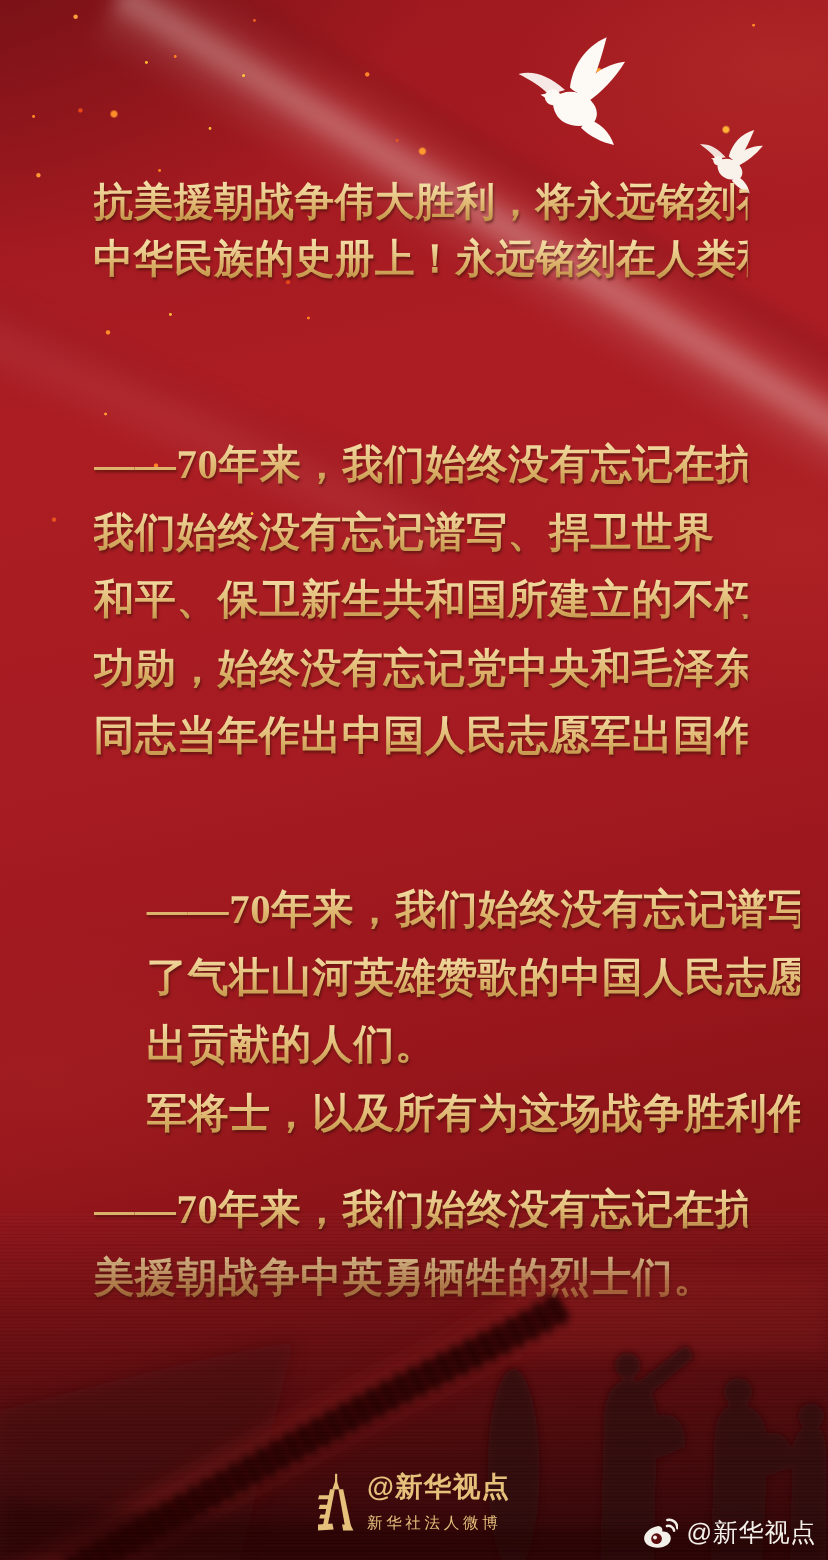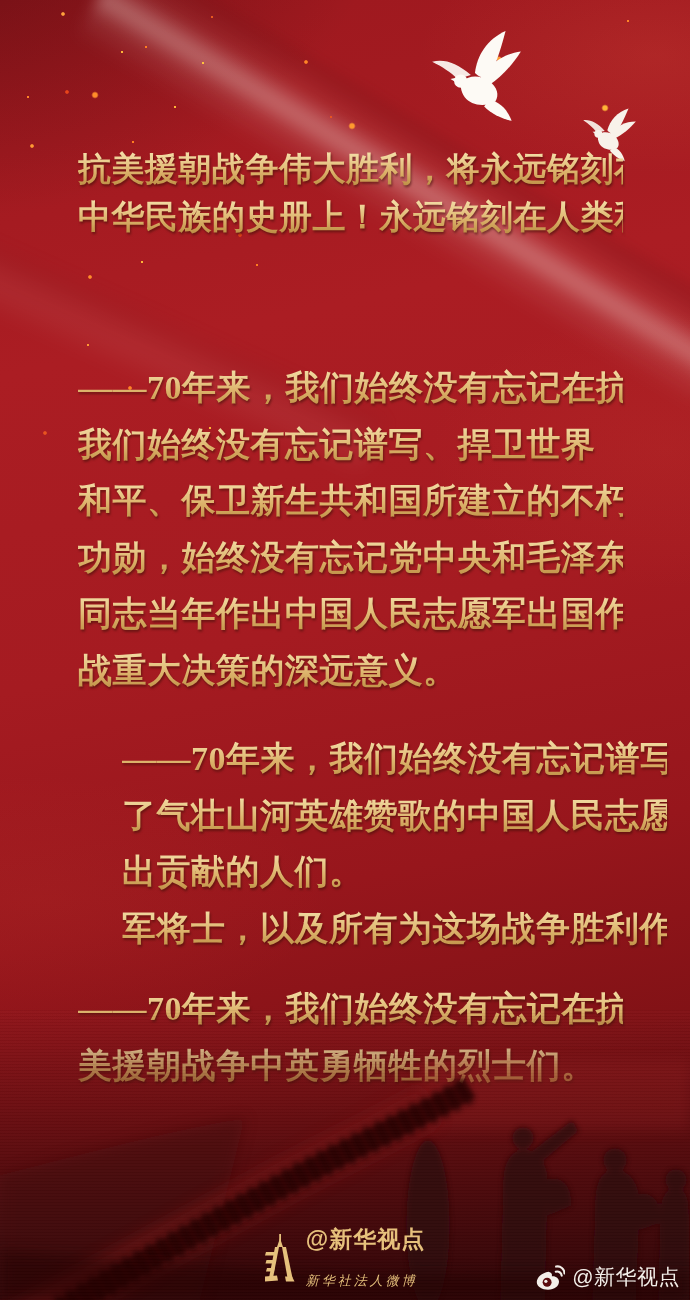--- a/index.html
+++ b/index.html
@@ -75,21 +75,21 @@
   .photo-band .scan{position:absolute;inset:0;
     background:repeating-linear-gradient(180deg, rgba(0,0,0,0.05) 0 1px, rgba(255,255,255,0.015) 1px 3px);
     opacity:.8;}
   
   .brand{position:absolute;left:0;top:1226px;width:690px;display:flex;justify-content:center;
     align-items:center;gap:11px;color:#e6c17c;}
   .brand-texts{display:flex;flex-direction:column;}
   .brand-name{font-family:"Liberation Sans","DejaVu Sans",sans-serif;font-weight:bold;
     font-size:23px;line-height:26px;letter-spacing:1px;}
   .brand-sub{font-family:"Liberation Sans","DejaVu Sans",sans-serif;font-size:13px;
-    line-height:17px;letter-spacing:3px;margin-top:20px;font-style:italic;}
+    line-height:17px;letter-spacing:3px;margin-top:8px;}
   
   .watermark{position:absolute;right:10px;top:1263px;display:flex;align-items:center;gap:7px;
     color:#f3efe9;font-family:"Liberation Sans","DejaVu Sans",sans-serif;font-size:21px;}
   .watermark-text{letter-spacing:0.5px;}
 </style>
 </head>
 <body>
 
 <div class="poster">
 
@@ -125,21 +125,20 @@
   <div class="para p1">
       <div class="tline">抗美援朝战争伟大胜利，将永远铭刻在</div>
       <div class="tline">中华民族的史册上！永远铭刻在人类和</div>
     </div>
   <div class="para p2">
       <div class="tline">——70年来，我们始终没有忘记在抗</div>
       <div class="tline">我们始终没有忘记谱写、捍卫世界</div>
       <div class="tline">和平、保卫新生共和国所建立的不朽</div>
       <div class="tline">功勋，始终没有忘记党中央和毛泽东</div>
       <div class="tline">同志当年作出中国人民志愿军出国作</div>
-      <div class="tline">战重大决策的深远意义。</div>
     </div>
   <div class="para p3">
       <div class="tline">——70年来，我们始终没有忘记谱写</div>
       <div class="tline">了气壮山河英雄赞歌的中国人民志愿</div>
       <div class="tline">出贡献的人们。</div>
       <div class="tline">军将士，以及所有为这场战争胜利作</div>
     </div>
   <div class="para p4">
       <div class="tline">——70年来，我们始终没有忘记在抗</div>
       <div class="tline">美援朝战争中英勇牺牲的烈士们。</div>

